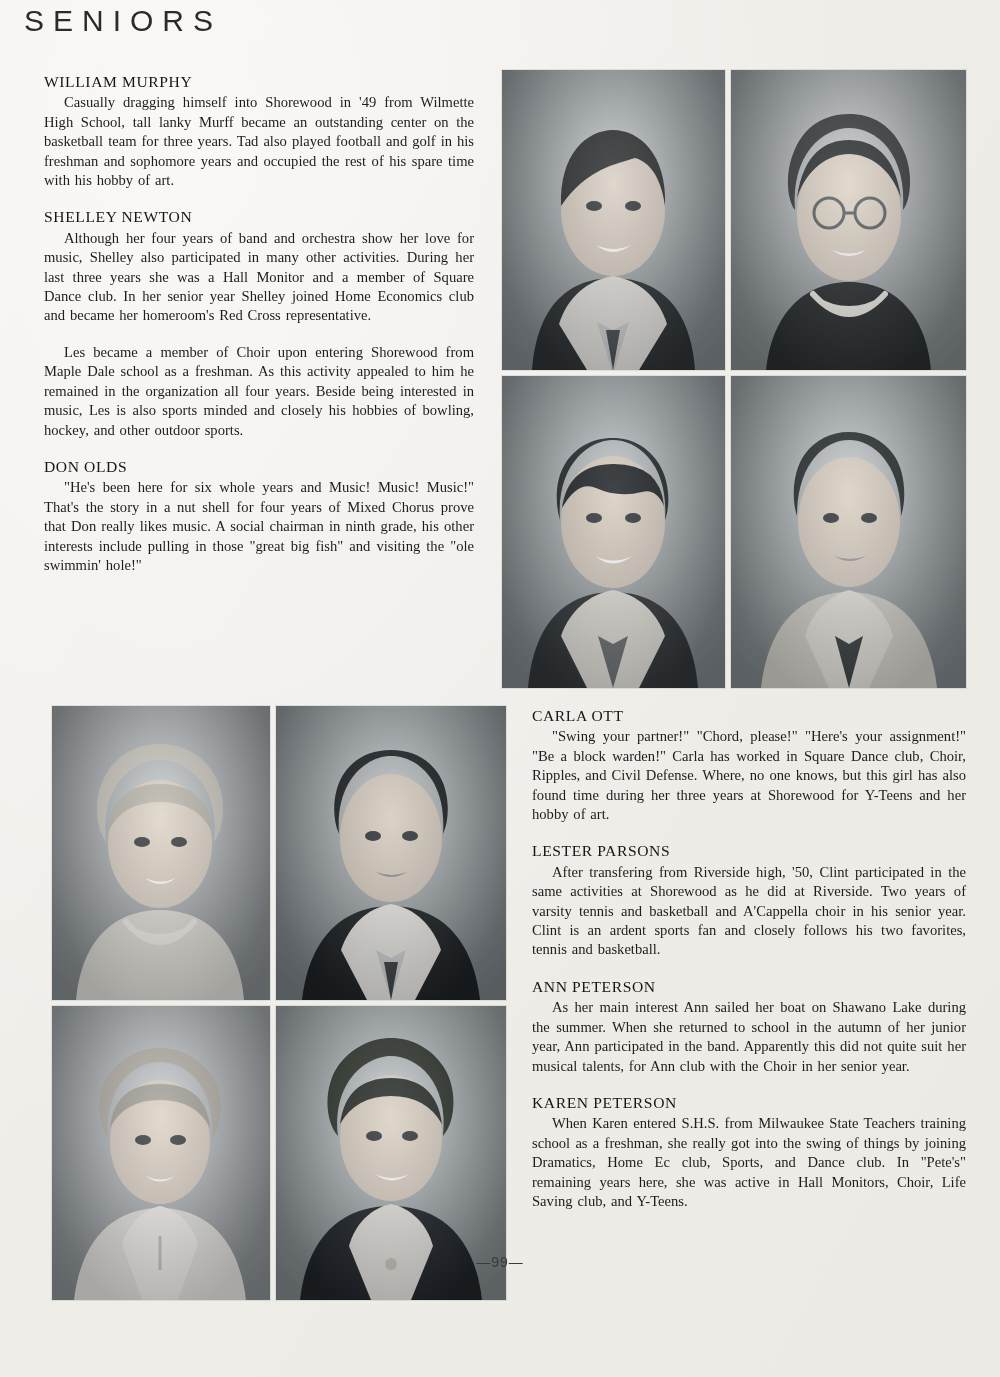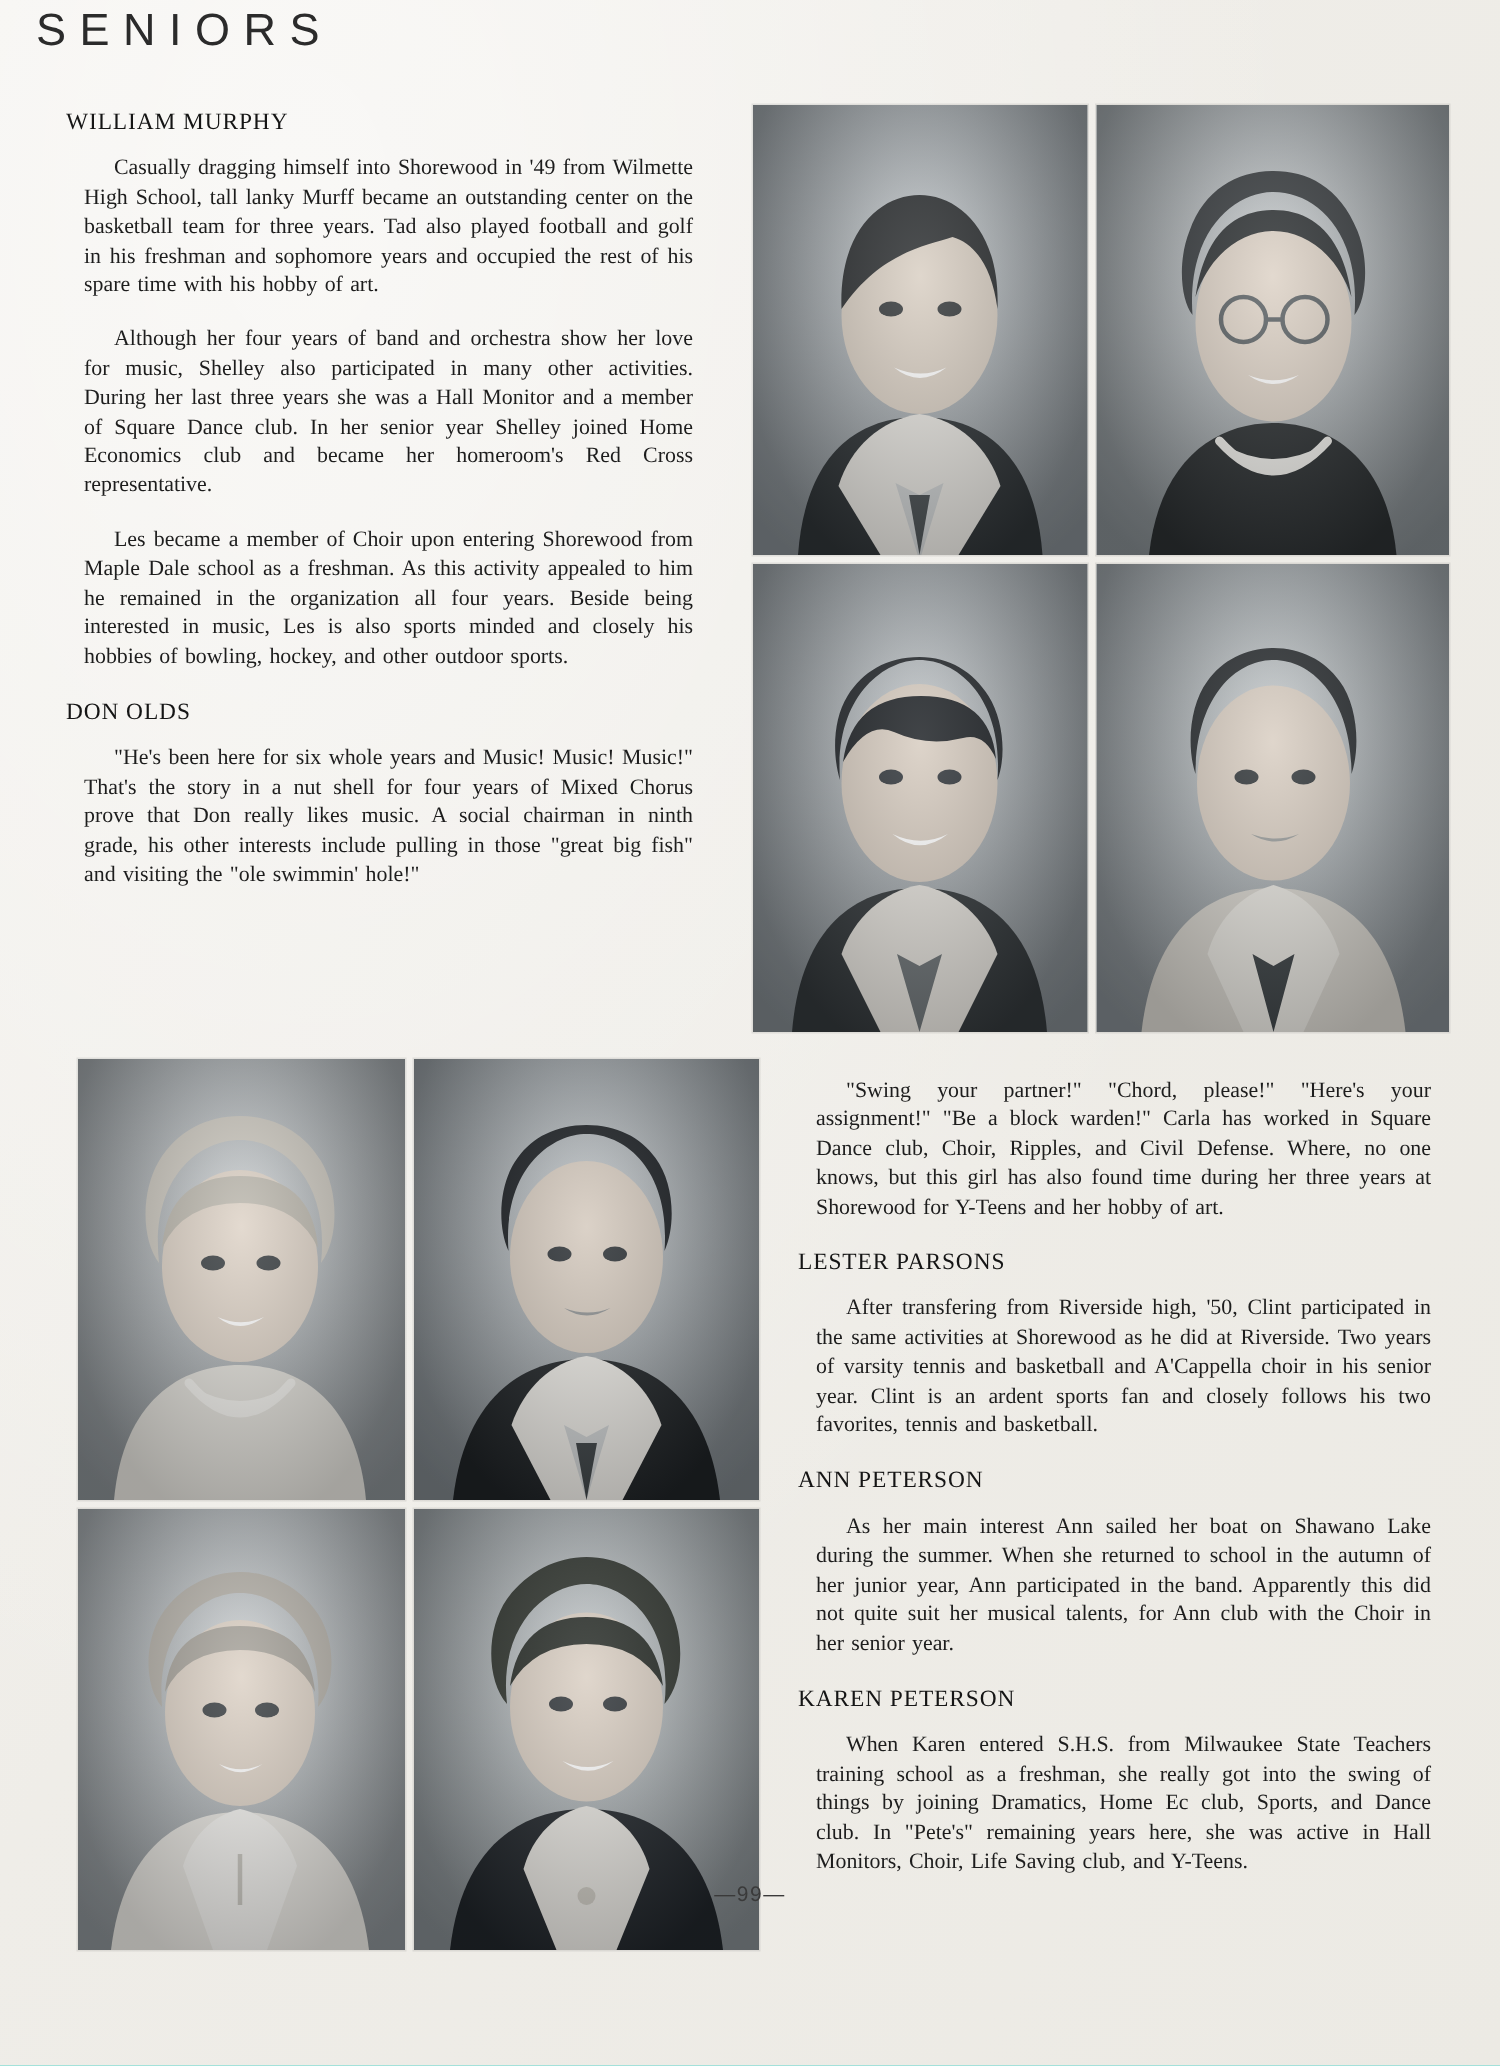--- a/index.html
+++ b/index.html
@@ -59,21 +59,21 @@
   .entry:last-child { margin-bottom: 0; }
   .entry h3 {
     margin: 0 0 2px 0;
     font-family: "Liberation Serif", serif;
     font-weight: 400;
     font-size: 15.6px;
     letter-spacing: 0.6px;
     color: #151515;
   }
   .entry p {
-    margin: 12px;
+    margin: 0;
     text-indent: 20px;
     word-spacing: 1.2px;
     text-align: justify;
   }
 
   .col-left-top  { left: 44px;  top: 72px;  width: 430px; }
   .col-right-bot { left: 532px; top: 706px; width: 434px; }
 
   
   .photo {
@@ -119,33 +119,35 @@
   <div class="page-title">SENIORS</div>
 
   <div class="content">
 
     <div class="textcol col-left-top">
       <div class="entry">
         <h3>WILLIAM MURPHY</h3>
         <p>Casually dragging himself into Shorewood in '49 from Wilmette High School, tall lanky Murff became an outstanding center on the basketball team for three years. Tad also played football and golf in his freshman and sophomore years and occupied the rest of his spare time with his hobby of art.</p>
       </div>
       <div class="entry">
+        <h3>SHELLEY NEWTON</h3>
         <p>Although her four years of band and orchestra show her love for music, Shelley also participated in many other activities. During her last three years she was a Hall Monitor and a member of Square Dance club. In her senior year Shelley joined Home Economics club and became her homeroom's Red Cross representative.</p>
       </div>
       <div class="entry">
         <p>Les became a member of Choir upon entering Shorewood from Maple Dale school as a freshman. As this activity appealed to him he remained in the organization all four years. Beside being interested in music, Les is also sports minded and closely his hobbies of bowling, hockey, and other outdoor sports.</p>
       </div>
       <div class="entry">
         <h3>DON OLDS</h3>
         <p>"He's been here for six whole years and Music! Music! Music!" That's the story in a nut shell for four years of Mixed Chorus prove that Don really likes music. A social chairman in ninth grade, his other interests include pulling in those "great big fish" and visiting the "ole swimmin' hole!"</p>
       </div>
     </div>
 
     <div class="textcol col-right-bot">
       <div class="entry">
+        <h3>CARLA OTT</h3>
         <p>"Swing your partner!" "Chord, please!" "Here's your assignment!" "Be a block warden!" Carla has worked in Square Dance club, Choir, Ripples, and Civil Defense. Where, no one knows, but this girl has also found time during her three years at Shorewood for Y-Teens and her hobby of art.</p>
       </div>
       <div class="entry">
         <h3>LESTER PARSONS</h3>
         <p>After transfering from Riverside high, '50, Clint participated in the same activities at Shorewood as he did at Riverside. Two years of varsity tennis and basketball and A'Cappella choir in his senior year. Clint is an ardent sports fan and closely follows his two favorites, tennis and basketball.</p>
       </div>
       <div class="entry">
         <h3>ANN PETERSON</h3>
         <p>As her main interest Ann sailed her boat on Shawano Lake during the summer. When she returned to school in the autumn of her junior year, Ann participated in the band. Apparently this did not quite suit her musical talents, for Ann club with the Choir in her senior year.</p>
       </div>

